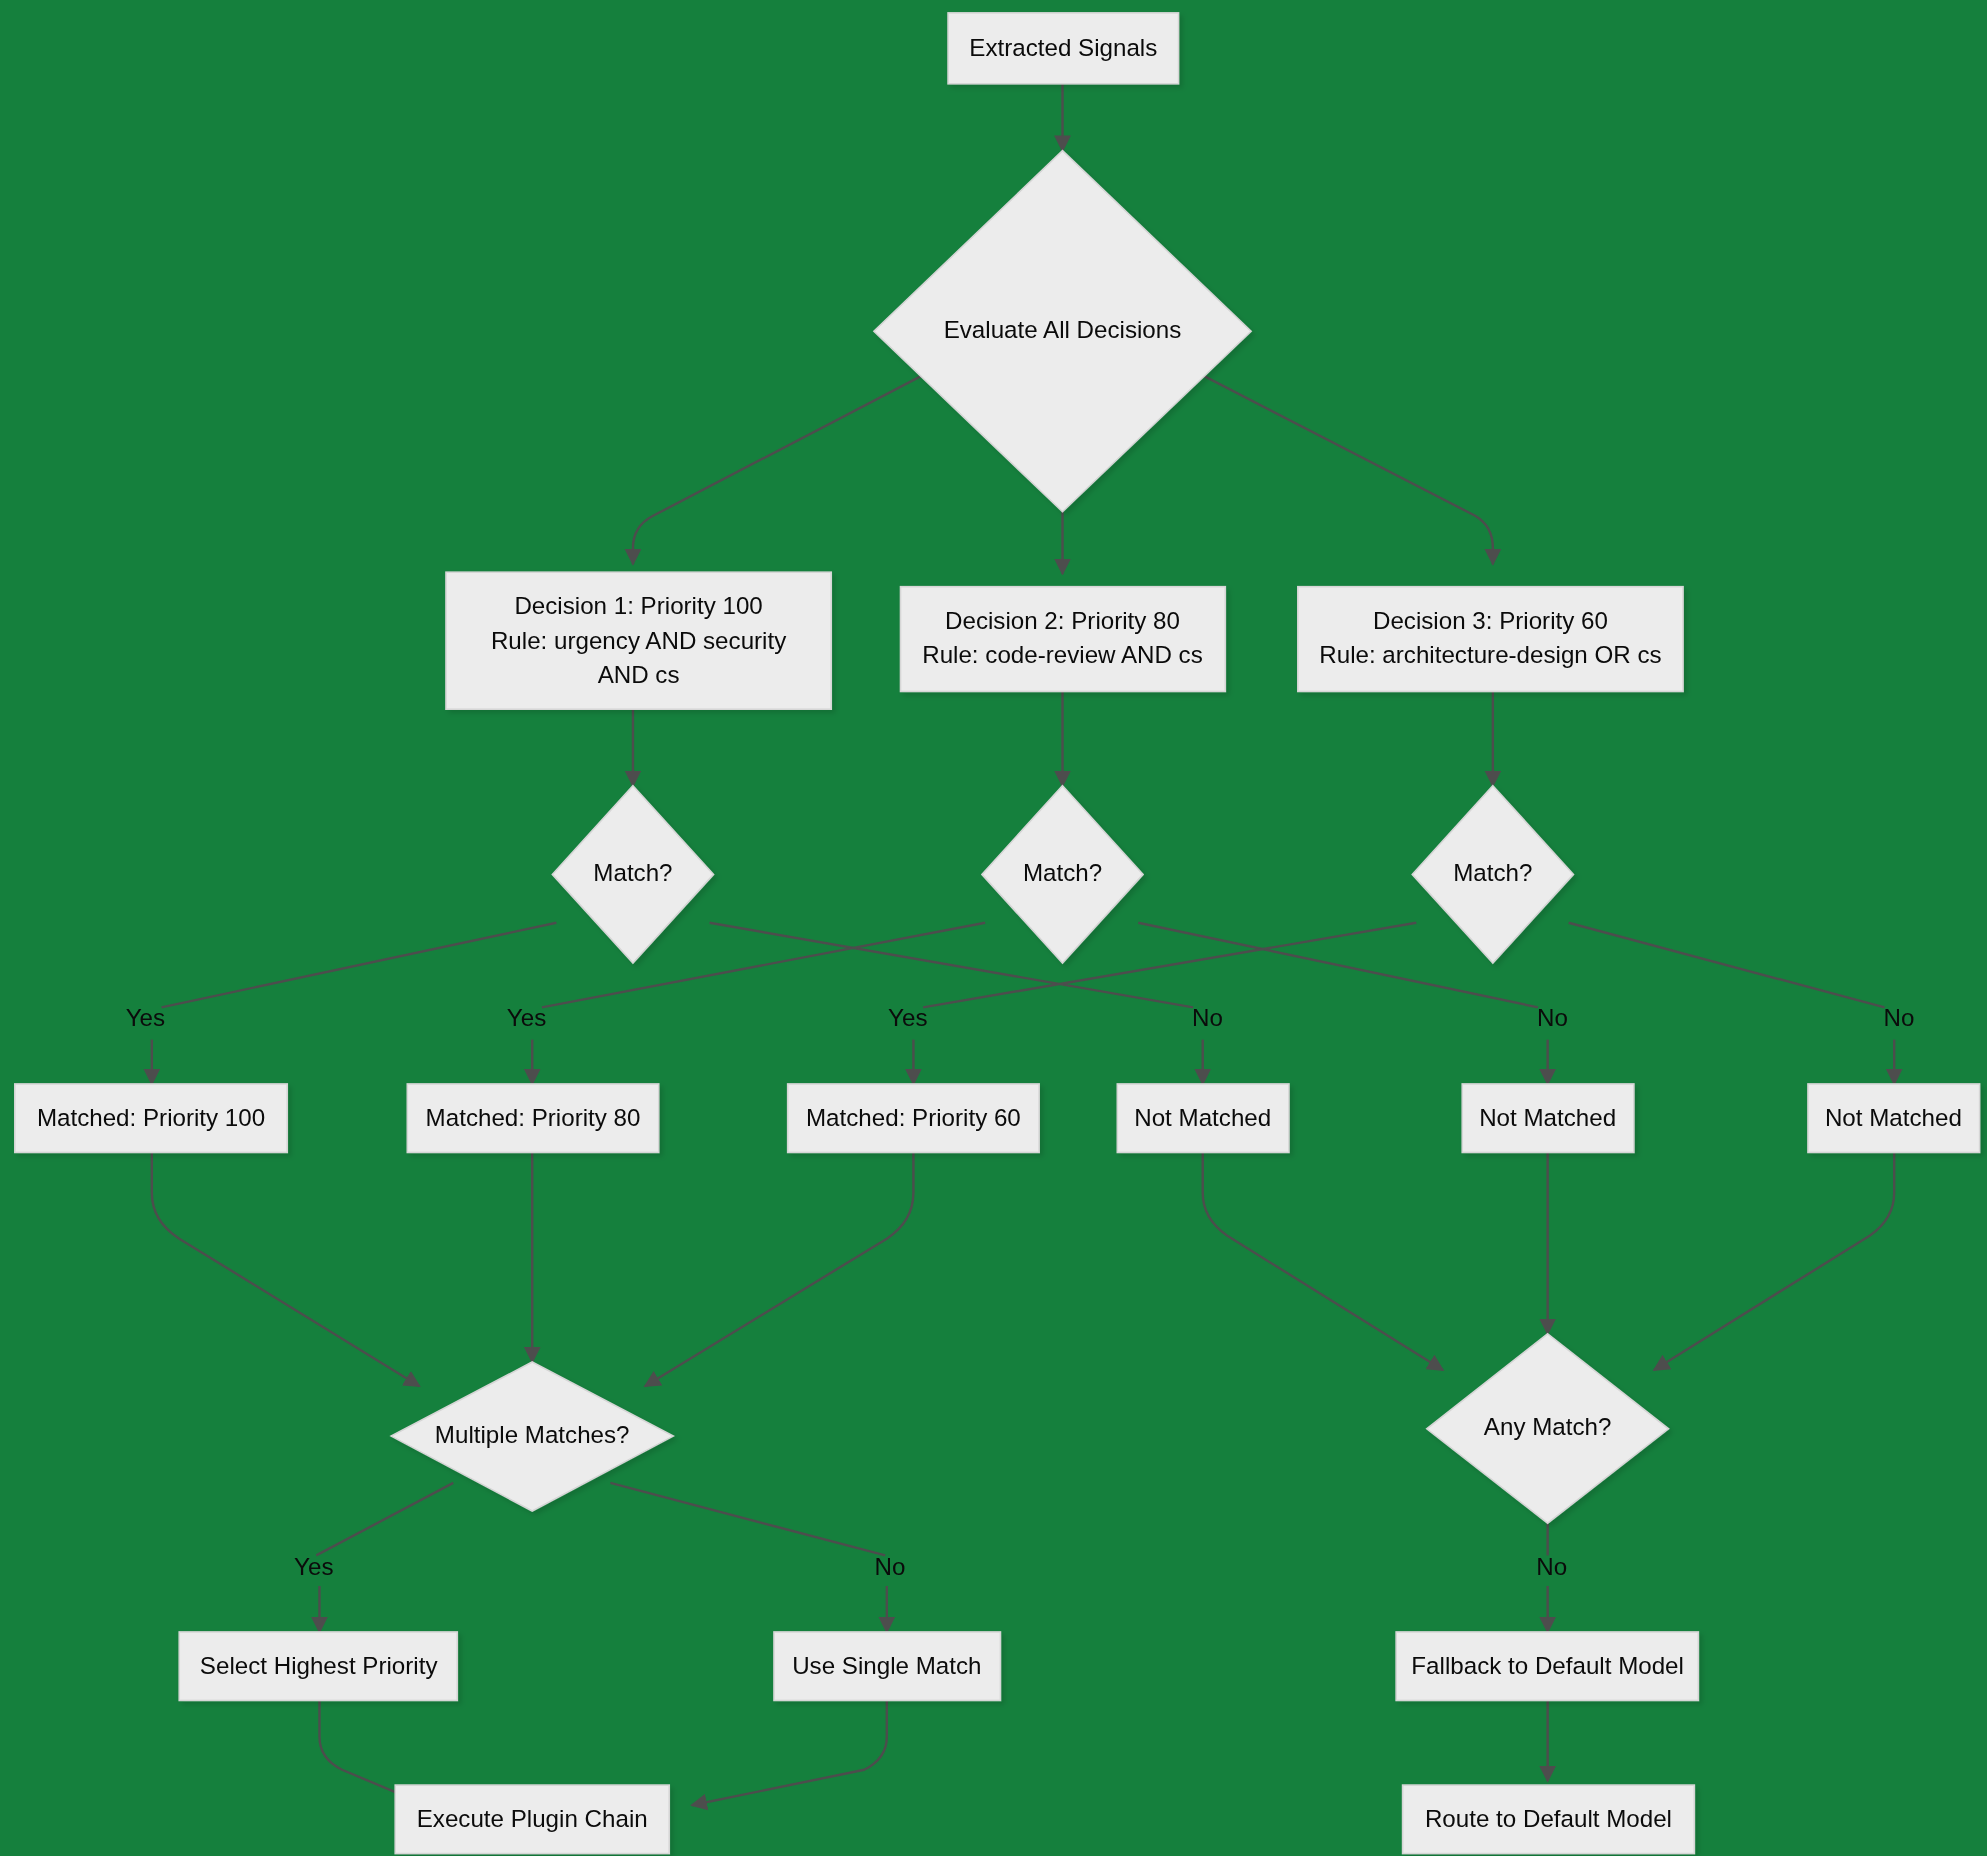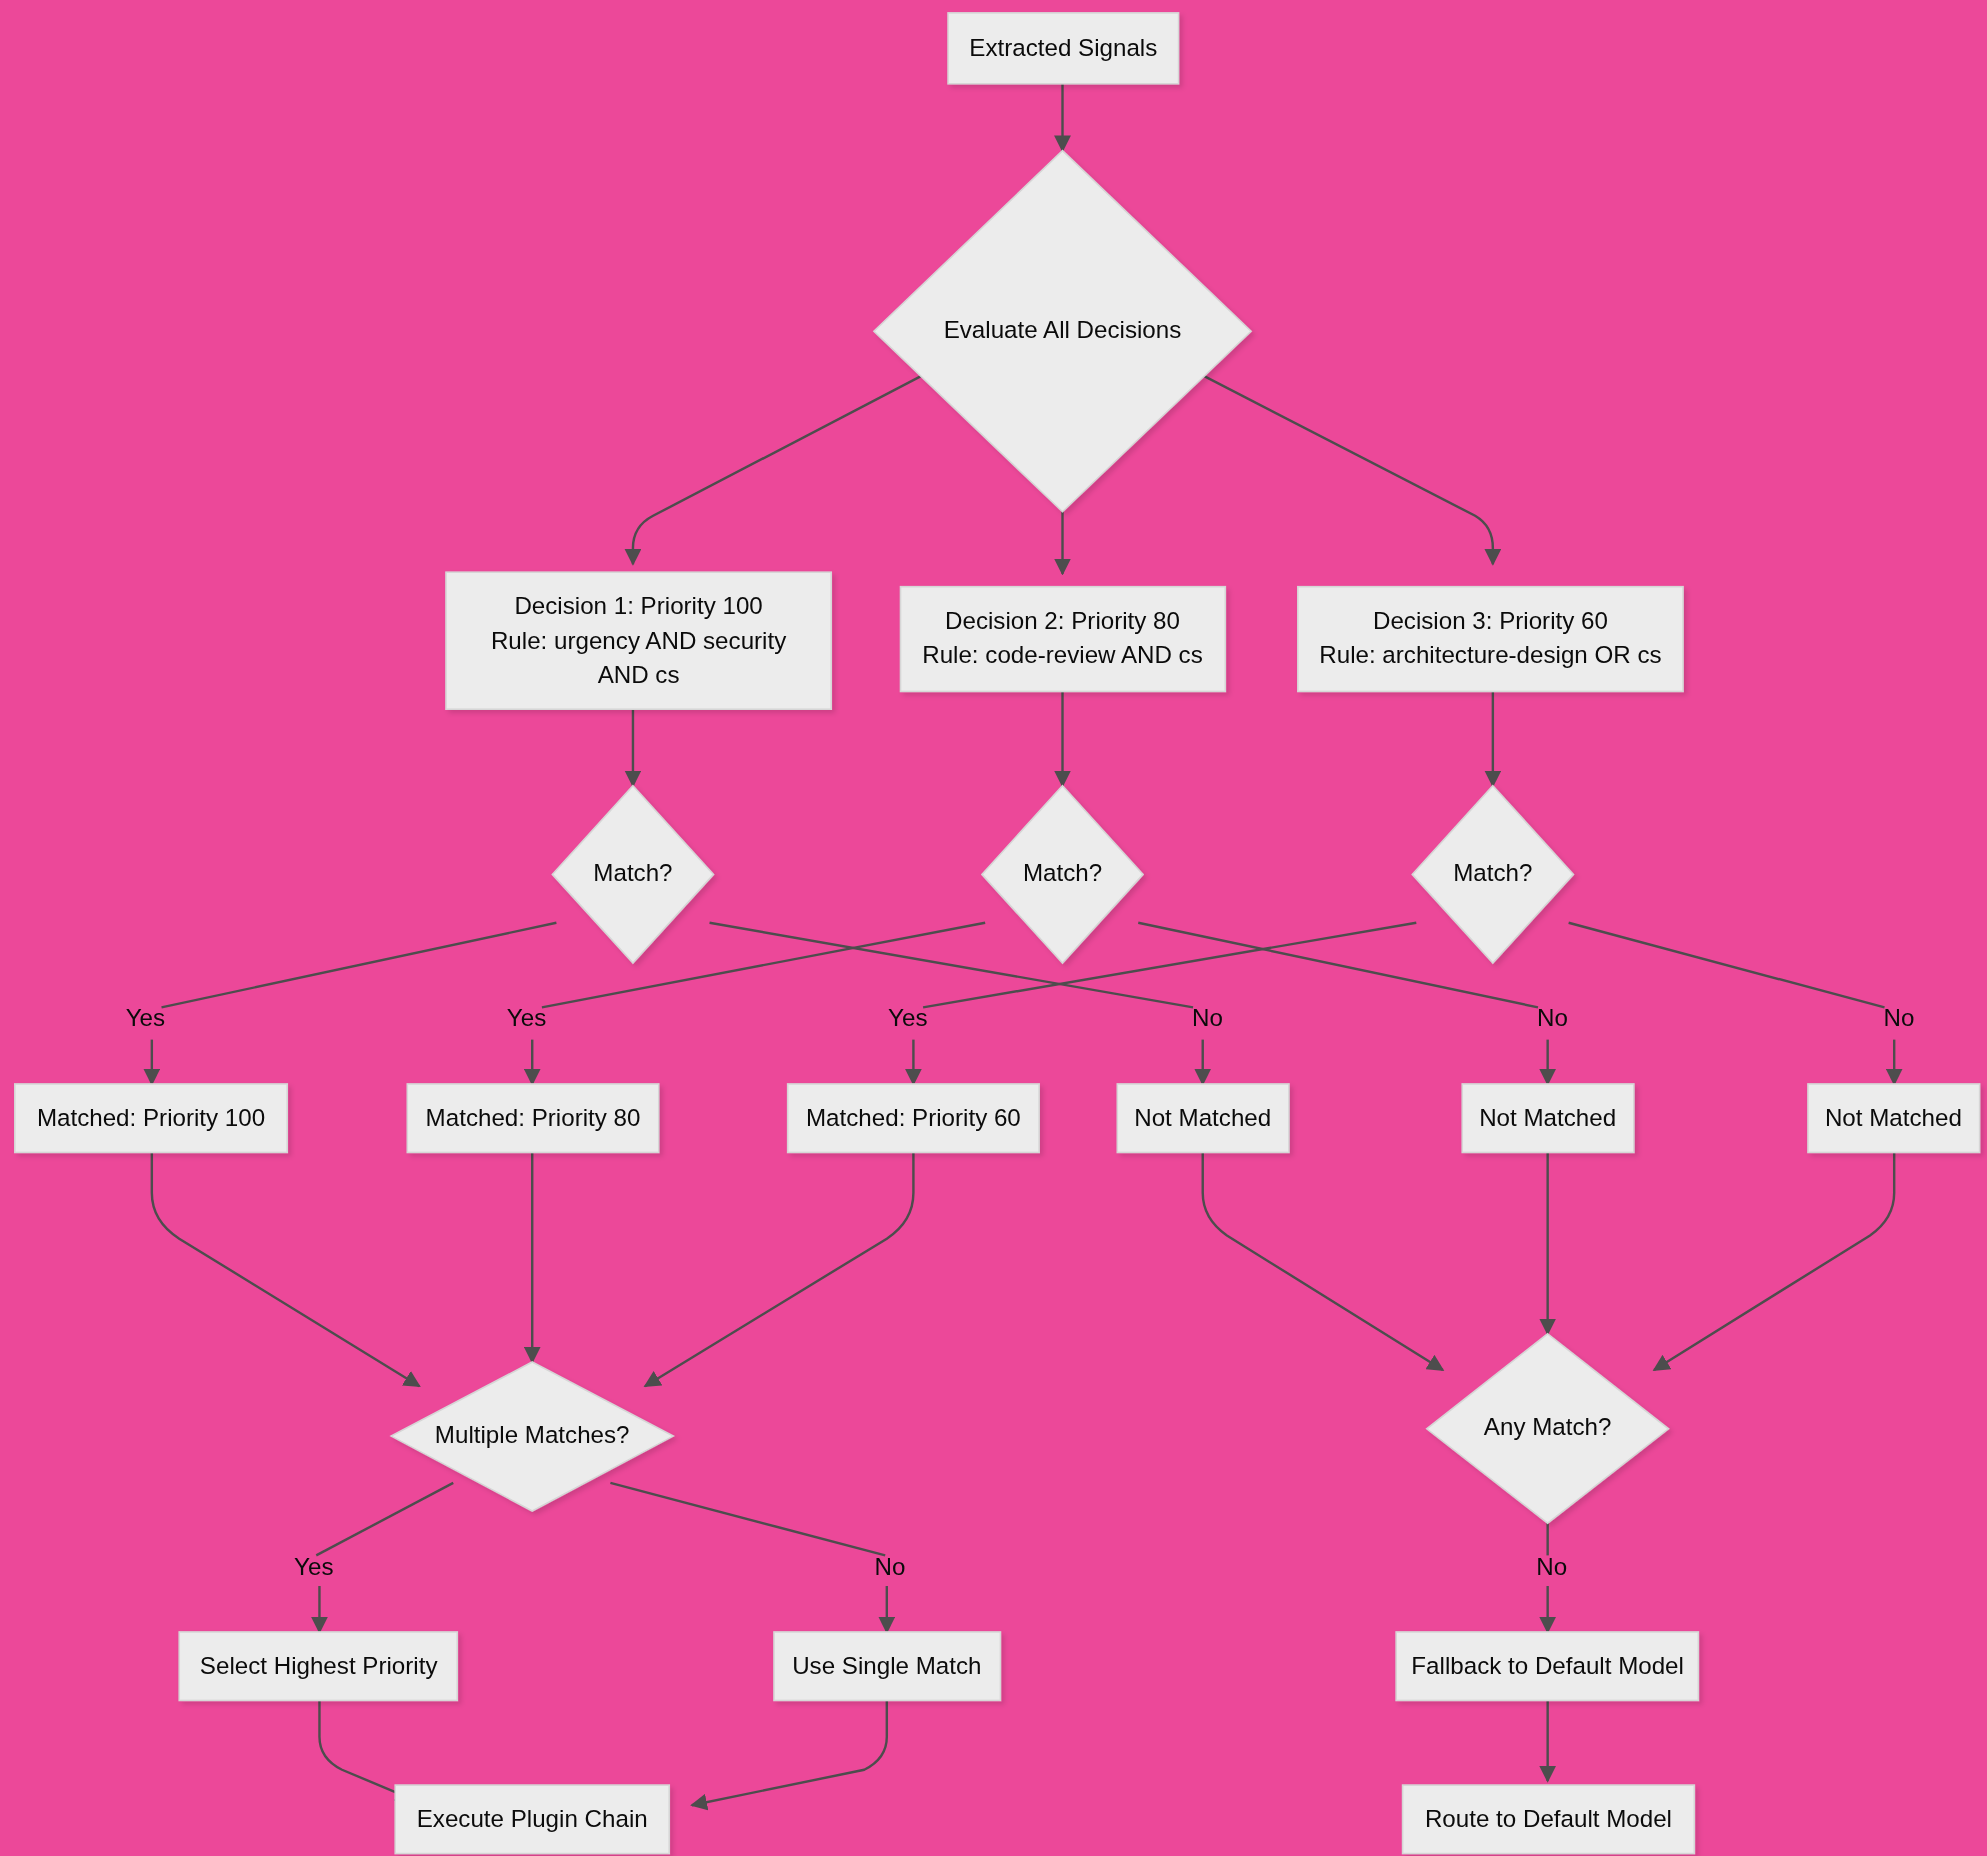--- a/index.html
+++ b/index.html
@@ -7,21 +7,21 @@
     padding: 0;
     background: #ffffff;
   }
   body {
     font-family: "Liberation Sans", sans-serif;
   }
   #diagram-root {
     position: relative;
     width: 1988px;
     height: 1856px;
-    background: #ec4899;
+    background: #15803d;
     overflow: hidden;
   }
   svg#flowchart {
     display: block;
     width: 1988px;
     height: 1856px;
   }
   .node-shape {
     fill: #ECECEC;
     stroke: #D6D6D6;

